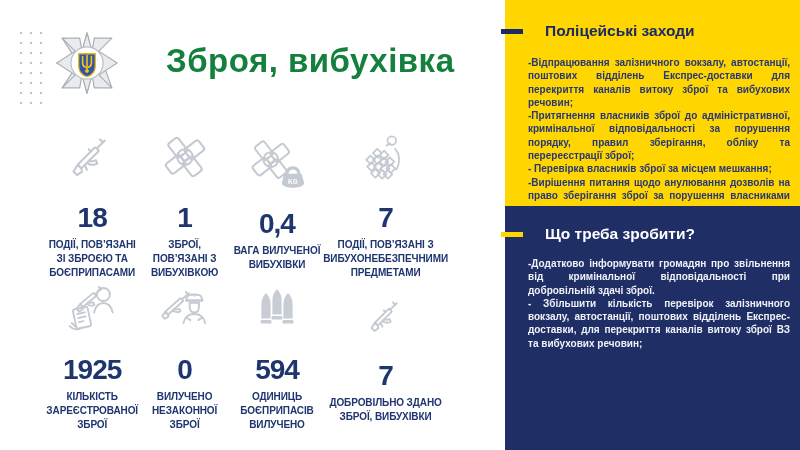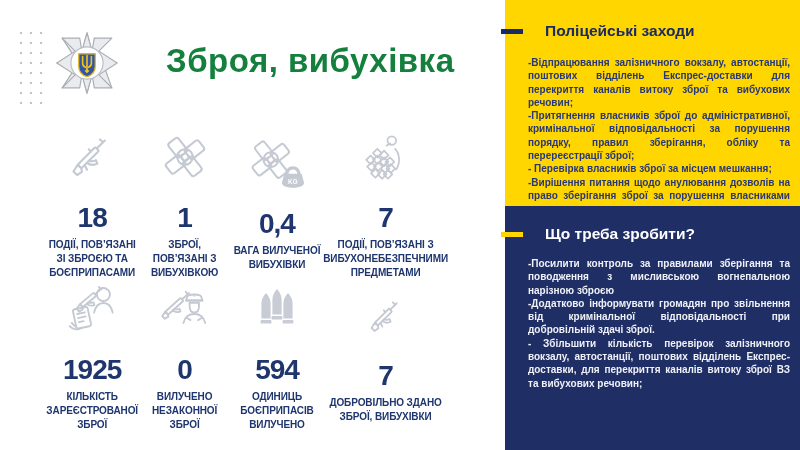--- a/index.html
+++ b/index.html
@@ -272,19 +272,18 @@
       <p>-Притягнення власників зброї до адміністративної, кримінальної відповідальності за порушення порядку, правил зберігання, обліку та перереєстрації зброї;</p>
       <p>- Перевірка власників зброї за місцем мешкання;</p>
       <p>-Вирішення питання щодо анулювання дозволів на право зберігання зброї за порушення власниками чинного законодавства;</p>
     </div>
   </div>
 
   <div class="panel panel-blue">
     <span class="dash"></span>
     <h2 class="panel-title">Що треба зробити?</h2>
     <div class="panel-body">
-      <p>-Посилити контроль за правилами зберігання та поводження з мисливською вогнепальною нарізною зброєю</p>
       <p>-Додатково інформувати громадян про звільнення від кримінальної відповідальності при добровільній здачі зброї.</p>
       <p>- Збільшити кількість перевірок залізничного вокзалу, автостанції, поштових відділень Експрес-доставки, для перекриття каналів витоку зброї ВЗ та вибухових речовин;</p>
     </div>
   </div>
 
 </div>
 
 </body></html>

